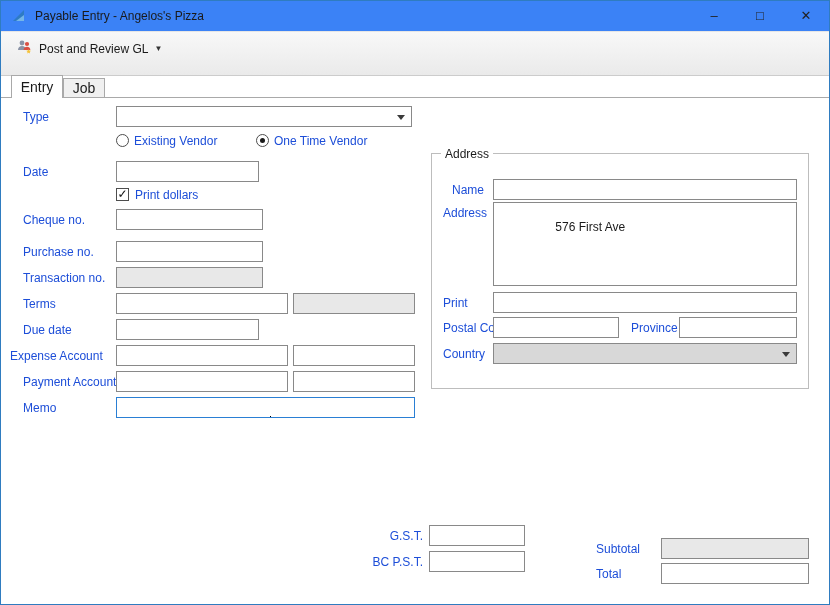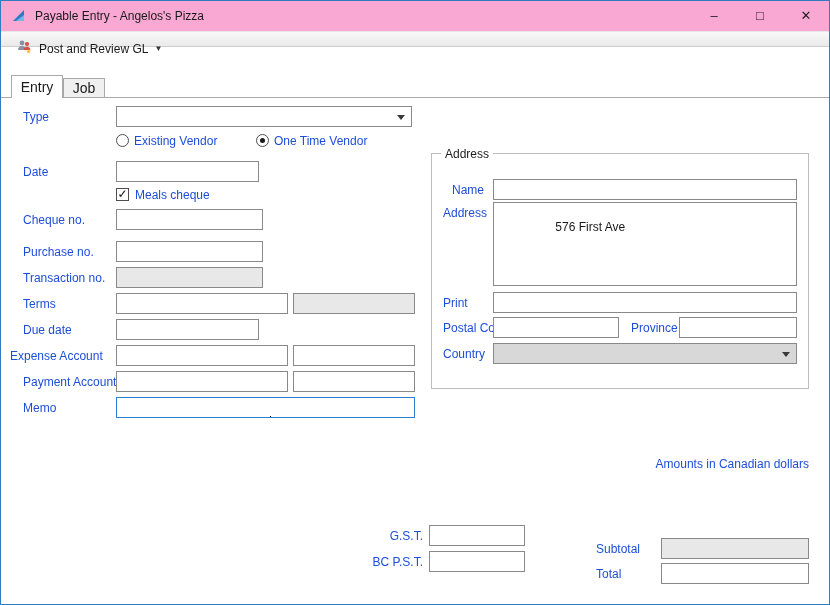--- a/index.html
+++ b/index.html
@@ -3,29 +3,29 @@
 <meta charset="utf-8">
 <style>
   * { box-sizing: border-box; }
   html,body { margin:0; padding:0; background:#cfd8e2; }
   body { font-family:"Liberation Sans", sans-serif; }
   #win {
     position:relative; width:830px; height:605px; background:#ffffff;
     border:1px solid #2f7cc0; overflow:hidden; font-size:12px; color:#1a1a1a;
   }
   
-  #titlebar { position:absolute; left:0; top:0; width:100%; height:30px; background:#f9a8d4; }
+  #titlebar { position:absolute; left:0; top:0; width:100%; height:30px; background:#3b82f6; }
   #titlebar .app-icon { position:absolute; left:10px; top:7px; }
   #titlebar .title { position:absolute; left:34px; top:0; line-height:30px; font-size:12px; }
   .winbtn { position:absolute; top:0; width:46px; height:30px; text-align:center; line-height:30px; font-size:13px; color:#222; cursor:default; }
   #btn-min { right:92px; }
   #btn-max { right:46px; }
   #btn-close { right:0; }
   
-  #toolbar { position:absolute; left:0; top:30px; width:100%; height:16px;
+  #toolbar { position:absolute; left:0; top:30px; width:100%; height:45px;
     background:linear-gradient(#f8f8f8,#eaeaea); border-top:1px solid #e6e6e6; border-bottom:1px solid #cccccc; }
   #post-btn { position:absolute; left:6px; top:4px; height:25px; display:flex; align-items:center; gap:6px; padding:0 8px; cursor:default; }
   #post-btn .caret-glyph { font-size:8px; color:#333; }
   
   .tab { position:absolute; text-align:center; font-size:14px; }
   #tab-entry { left:10px; top:74px; width:52px; height:23px; line-height:22px; background:#fff;
     border:1px solid #a9a9a9; border-bottom:none; z-index:2; }
   #tab-job { left:62px; top:77px; width:42px; height:19px; line-height:18px; background:#f0f0f0;
     border:1px solid #a9a9a9; border-bottom:none; z-index:1; }
   #pane { position:absolute; left:0; top:96px; right:0; bottom:0; border-top:1px solid #a9a9a9; background:#fff; }
@@ -104,21 +104,21 @@
     <span>10/03/2018</span>
     <span class="mag">
       <svg width="14" height="14" viewBox="0 0 14 14">
           <circle cx="5.6" cy="5.6" r="4" fill="none" stroke="#222" stroke-width="1.4"></circle>
           <line x1="8.6" y1="8.6" x2="12.6" y2="12.6" stroke="#222" stroke-width="1.6"></line>
         </svg>
     </span>
   </div>
 
   <div class="checkbox checked" style="left:115px; top:187px;"></div>
-  <span class="lbl" style="left:134px; top:187px;">Meals cheque</span>
+  <span class="lbl" style="left:134px; top:187px;">Print dollars</span>
 
   <span class="lbl" style="left:22px; top:212px;">Cheque no.</span>
   <div class="field" style="left:115px; top:208px; width:147px;">
     <span>0000024763</span>
   </div>
 
   <span class="lbl" style="left:22px; top:244px;">Purchase no.</span>
   <div class="field" style="left:115px; top:240px; width:147px;">
     <span></span>
   </div>
@@ -212,21 +212,20 @@
   <div class="field" style="left:678px; top:316px; width:118px;">
     <span>BC</span>
   </div>
 
   <span class="lbl" style="left:442px; top:346px;">Country</span>
   <div class="field combo" style="left:492px; top:342px; width:304px; background:#d8d8d8;">
     <span>Canada</span>
     <span class="caret"></span>
   </div>
 
-  <span class="lbl" style="left:600px; top:456px; width:208px; text-align:right;">Amounts in Canadian dollars</span>
 
   <span class="lbl" style="left:350px; top:528px; width:72px; text-align:right;">G.S.T.</span>
   <div class="field num" style="left:428px; top:524px; width:96px;">
     <span>12.10</span>
   </div>
 
   <span class="lbl" style="left:340px; top:554px; width:82px; text-align:right;">BC P.S.T.</span>
   <div class="field num" style="left:428px; top:550px; width:96px;">
     <span>0.00</span>
   </div>

